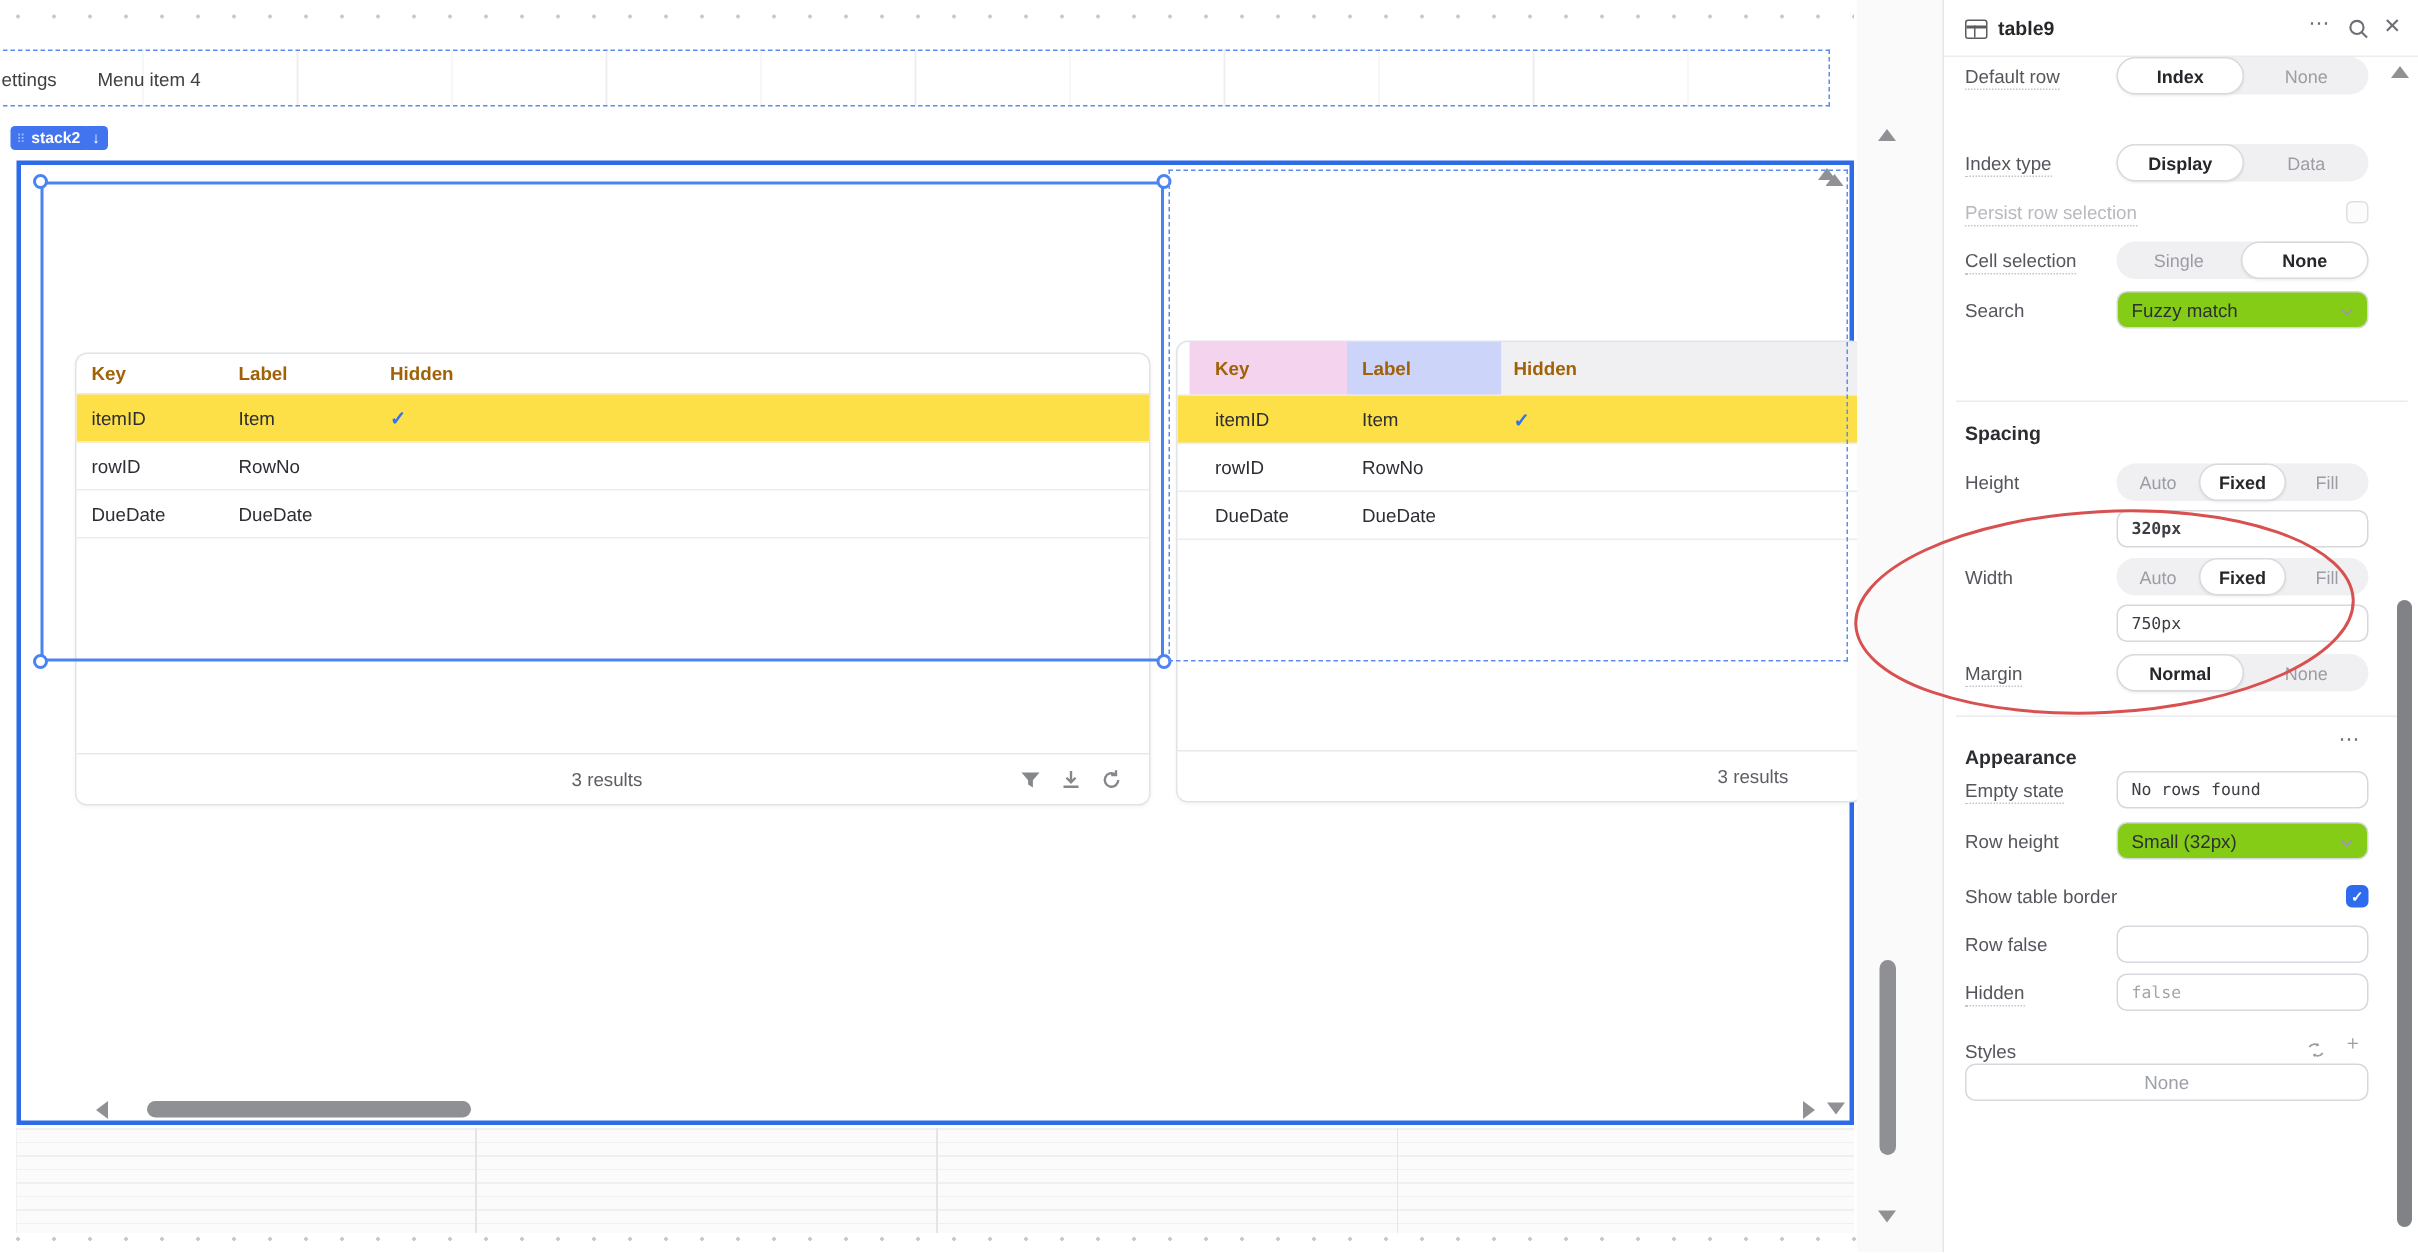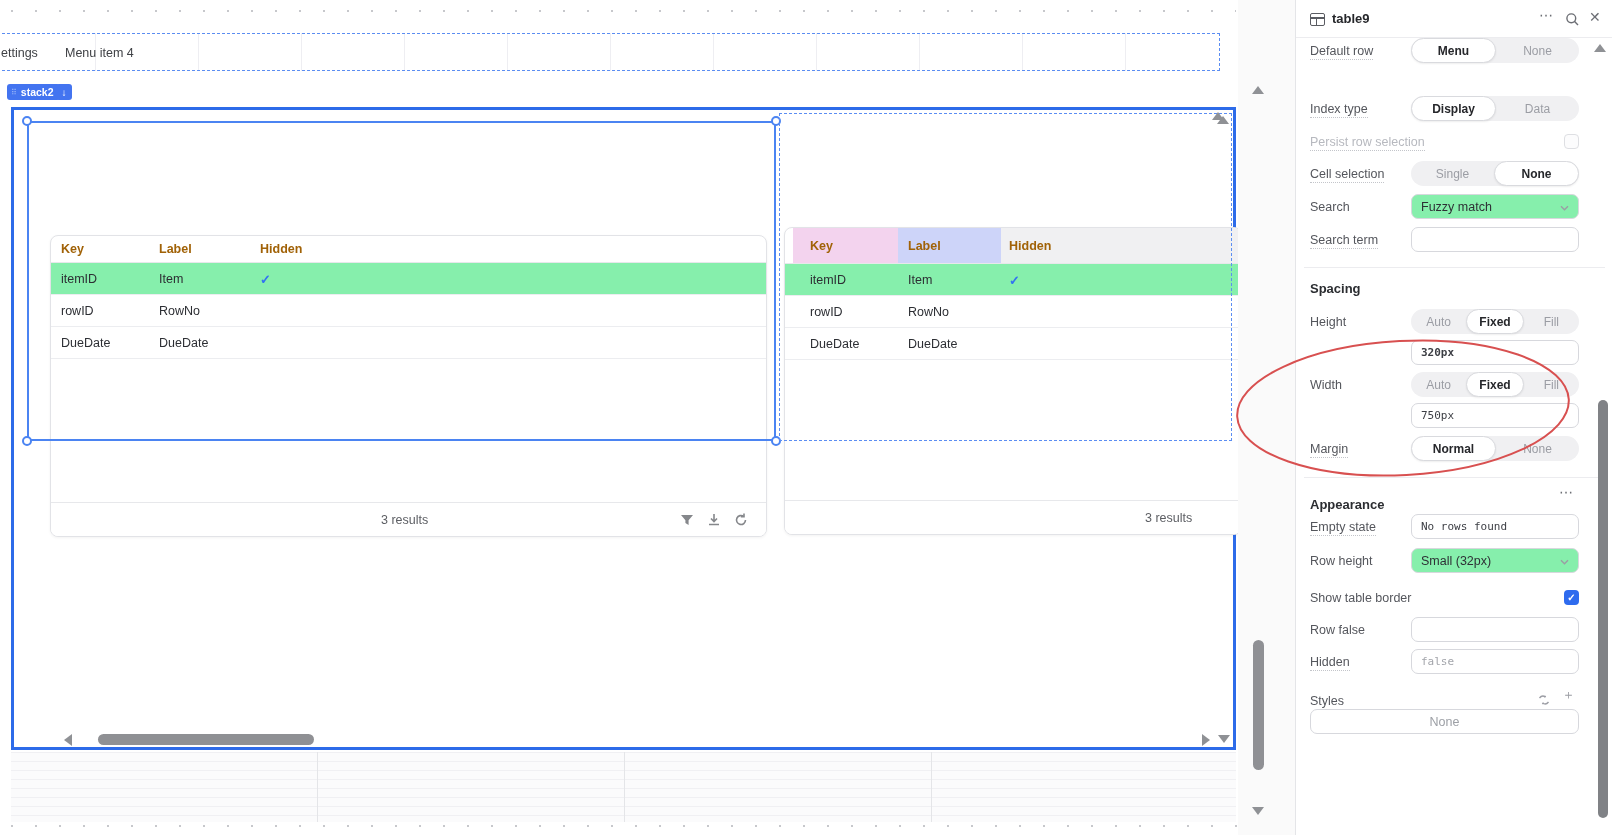--- a/index.html
+++ b/index.html
@@ -22,21 +22,21 @@
 
   .tcard { position:absolute; background:#fff; border:1px solid #e2e3e7; border-radius:8px; box-shadow:0 1px 3px rgba(0,0,0,.05); overflow:hidden; }
   .tcard.left  { left:36px;  top:125px; width:717px; height:302px; }
   .tcard.right { left:770px; top:117px; width:458px; height:308px; }
   .thead { position:relative; border-bottom:1px solid #e7e8eb; }
   .tcard.left  .thead { height:27px; }
   .tcard.right .thead { height:36px; }
   .hcell { position:absolute; top:0; bottom:0; }
   .htxt { position:absolute; top:50%; transform:translateY(-50%); font-size:12.5px; font-weight:700; color:#a16207; }
   .trow { position:relative; height:32px; border-bottom:1px solid #ecedf0; }
-  .trow.sel { background:#86efac; }
+  .trow.sel { background:#fde047; }
   .ctxt { position:absolute; top:50%; transform:translateY(-50%); font-size:12.5px; color:#2c2e33; }
   .check { color:#3273f1; font-size:13px; font-weight:700; }
   .tfoot { position:absolute; left:0; right:0; bottom:0; height:34px; border-top:1px solid #e7e8eb; background:#fff; }
   .results { position:absolute; top:50%; transform:translateY(-50%); font-size:12.5px; color:#5c5e63; }
   .ficon { position:absolute; top:9px; width:16px; height:16px; }
 
   .sel-solid { position:absolute; left:27px; top:121px; width:749px; height:320px; border:2px solid #4b84f2; pointer-events:none; }
   .sel-dashed { position:absolute; left:779px; top:113px; width:453px; height:328px; border:1px dashed #5b8df2; pointer-events:none; }
   .knob { position:absolute; width:10px; height:10px; border-radius:50%; background:#fff; border:2px solid #4b84f2; }
 
@@ -68,21 +68,21 @@
   .prow { position:absolute; left:0; width:317px; height:25px; }
   .plabel { position:absolute; left:14px; top:50%; transform:translateY(-50%); font-size:12.5px; color:#54565c; white-space:nowrap; }
   .plabel.dim { color:#b7b9bf; }
   .tip { border-bottom:1px dotted #c3c5ca; padding-bottom:1px; }
   .seg { position:absolute; left:115px; top:0; width:168px; height:25px; background:#f0f0f2; border-radius:13px; display:flex; }
   .seg .opt { flex:1; display:flex; align-items:center; justify-content:center; font-size:12px; color:#9b9da4; border-radius:13px; }
   .seg .opt.on { background:#fff; border:1px solid #d9dade; color:#26272b; font-weight:600; box-shadow:0 1px 2px rgba(0,0,0,.07); }
   .pinput { position:absolute; left:115px; top:0; width:168px; height:25px; border:1px solid #d7d8dd; border-radius:7px; background:#fff;
             font-family:"DejaVu Sans Mono", monospace; font-size:11px; color:#3c3e44; display:flex; align-items:center; padding:0 9px; }
   .pinput.ghost { color:#a3a5ab; }
-  .pselect { position:absolute; left:115px; top:0; width:168px; height:25px; border:1px solid #d7d8dd; border-radius:7px; background:#86efac;
+  .pselect { position:absolute; left:115px; top:0; width:168px; height:25px; border:1px solid #d7d8dd; border-radius:7px; background:#84cc16;
              font-size:12.5px; color:#2e3035; display:flex; align-items:center; padding:0 9px; }
   .chev { position:absolute; right:9px; top:10px; }
   .pdiv { position:absolute; left:8px; width:301px; height:1px; background:#ececef; }
   .phead { position:absolute; left:14px; font-size:13px; font-weight:700; color:#2b2d31; }
   .cb { position:absolute; left:268px; top:5px; width:15px; height:15px; border-radius:4px; }
   .cb.off { border:1px solid #dedfe3; background:#fcfcfd; }
   .cb.onb { background:#2e6bee; color:#fff; font-size:10px; font-weight:700; display:flex; align-items:center; justify-content:center; }
   .none-btn { position:absolute; left:14px; top:0; width:269px; height:25px; border:1px solid #d7d8dd; border-radius:7px;
               display:flex; align-items:center; justify-content:center; font-size:12.5px; color:#9da0a6; background:#fff; }
   .sicon { position:absolute; top:-2px; color:#9b9da4; font-size:13px; }
@@ -206,21 +206,21 @@
       <svg class="hico" style="left:269px; top:12px;" width="15" height="15" viewBox="0 0 15 15">
         <circle cx="6.3" cy="6.3" r="4.4" stroke="#6c6e74" stroke-width="1.4" fill="none"></circle>
         <path d="M9.6 9.6 13 13" stroke="#6c6e74" stroke-width="1.4"></path>
         </svg>
       <span class="hico" style="left:293px; top:9px;">✕</span>
     </div>
 
     <div class="prow" style="top:38px;">
       <span class="plabel"><span class="tip">Default row</span></span>
       <div class="seg">
-        <div class="opt on">Menu</div>
+        <div class="opt on">Index</div>
         <div class="opt">None</div>
       </div>
     </div>
 
 
     <div class="prow" style="top:129px;">
       <span class="plabel dim"><span class="tip">Persist row selection</span></span>
       <div class="cb off"></div>
     </div>
 
@@ -243,24 +243,20 @@
     <div class="prow" style="top:194px;">
       <span class="plabel">Search</span>
       <div class="pselect">
         <span>Fuzzy match</span>
         <svg class="chev" width="9" height="6" viewBox="0 0 9 6">
           <path d="M1 1.2 4.5 4.8 8 1.2" stroke="#9b9da4" stroke-width="1.4" fill="none"></path>
           </svg>
       </div>
     </div>
 
-    <div class="prow" style="top:227px;">
-      <span class="plabel"><span class="tip">Search term</span></span>
-      <div class="pinput"></div>
-    </div>
 
     <div class="pdiv" style="top:267px;"></div>
     <span class="phead" style="top:281px;">Spacing</span>
 
     <div class="prow" style="top:309px;text-align:center;">
       <span class="plabel">Height</span>
       <div class="seg">
         <div class="opt">Auto</div>
         <div class="opt on">Fixed</div>
         <div class="opt">Fill</div>

